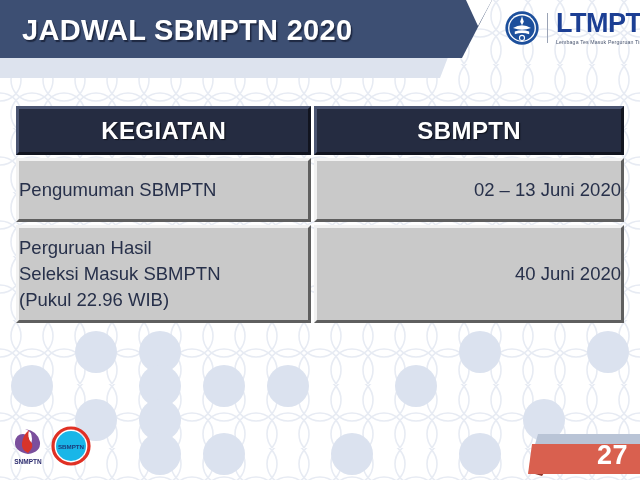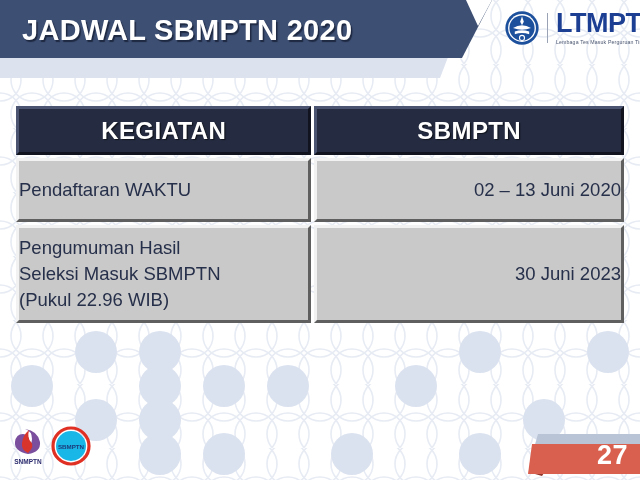--- a/index.html
+++ b/index.html
@@ -247,31 +247,31 @@
   <table class="sched-table">
     <thead>
       <tr>
         <th class="cell head-cell" style="width:294px">KEGIATAN</th>
         <th class="cell head-cell" style="width:308px">SBMPTN</th>
       </tr>
     </thead>
     <tbody>
       <tr class="row1">
         <td class="cell body-cell cell-pad-left">
-          <span class="cell-line">Pendaftaran WAKTU</span>
+          <span class="cell-line">Pengumuman SBMPTN</span>
         </td>
         <td class="cell body-cell cell-pad-center">02 – 13 Juni 2020</td>
       </tr>
       <tr class="row2">
         <td class="cell body-cell cell-pad-left">
-          <span class="cell-line">Pengumuman Hasil</span>
+          <span class="cell-line">Perguruan Hasil</span>
           <span class="cell-line">Seleksi Masuk SBMPTN</span>
           <span class="cell-line">(Pukul 22.96 WIB)</span>
         </td>
-        <td class="cell body-cell cell-pad-center">30 Juni 2023</td>
+        <td class="cell body-cell cell-pad-center">40 Juni 2020</td>
       </tr>
     </tbody>
   </table>
 
   <div class="footer-logos">
     <svg class="logo-snmptn" viewBox="0 0 40 46" aria-hidden="true">
       <path d="M20 30 Q6 27 7 18 Q8 10 15 10 Q21 10 21 17 Q21 22 17 24 Q24 22 24 15 Q24 7 17 5 Q30 7 32 18 Q33 28 20 30 Z" fill="#7b4f9d"></path>
       <path d="M20 29 Q13 26 14 19 Q15 11 21 6 Q19 14 23 18 Q27 22 20 29 Z" fill="#d8342b"></path>
       <text x="20" y="40" font-family="'Liberation Sans', sans-serif" font-size="6.5" font-weight="bold" fill="#2b2b6e" text-anchor="middle">SNMPTN</text>
     </svg>

